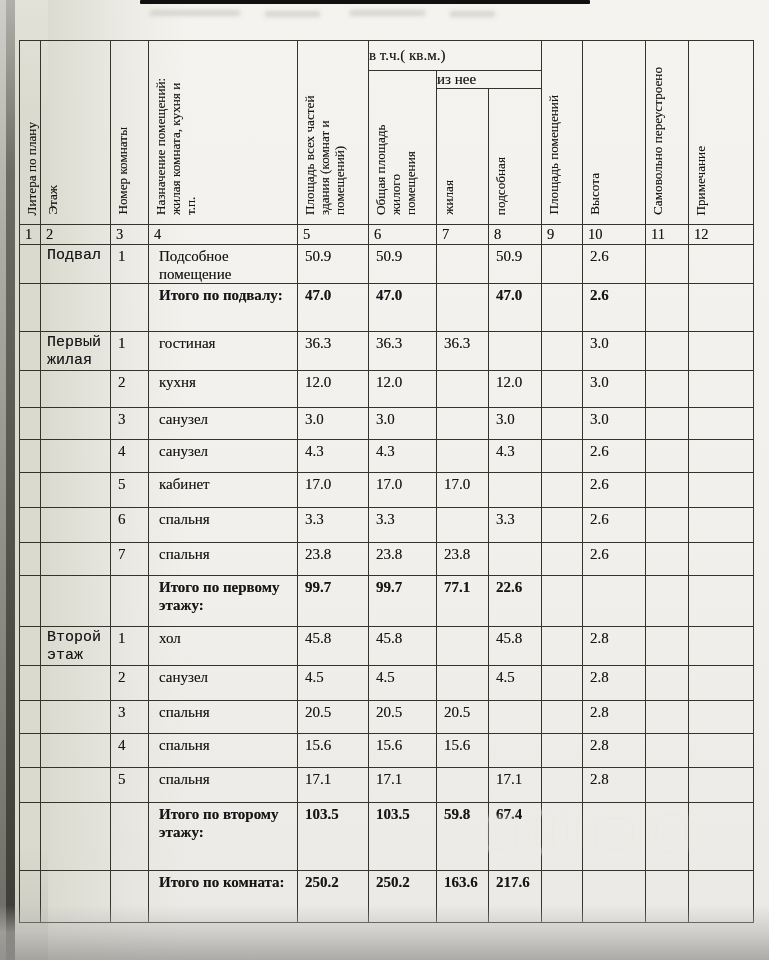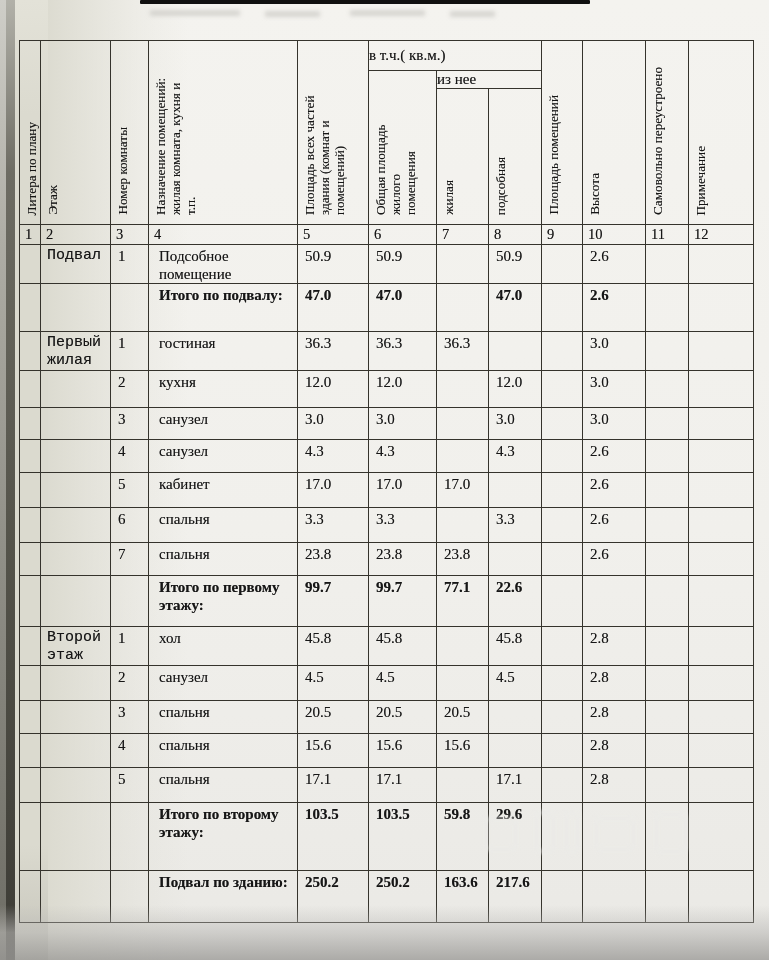--- a/index.html
+++ b/index.html
@@ -362,31 +362,31 @@
           <td class="num"></td>
         </tr>
         <tr class="total" style="height: 68px;">
           <td></td>
           <td class="floor"></td>
           <td></td>
           <td class="purpose">Итого по второму этажу:</td>
           <td class="num">103.5</td>
           <td class="num">103.5</td>
           <td class="num">59.8</td>
-          <td class="num">29.6</td>
+          <td class="num">67.4</td>
           <td class="num"></td>
           <td class="num"></td>
           <td class="num"></td>
           <td class="num"></td>
         </tr>
         <tr class="total" style="height: 52px;">
           <td></td>
           <td class="floor"></td>
           <td></td>
-          <td class="purpose">Подвал по зданию:</td>
+          <td class="purpose">Итого по комната:</td>
           <td class="num">250.2</td>
           <td class="num">250.2</td>
           <td class="num">163.6</td>
           <td class="num">217.6</td>
           <td class="num"></td>
           <td class="num"></td>
           <td class="num"></td>
           <td class="num"></td>
         </tr>
       </tbody>

